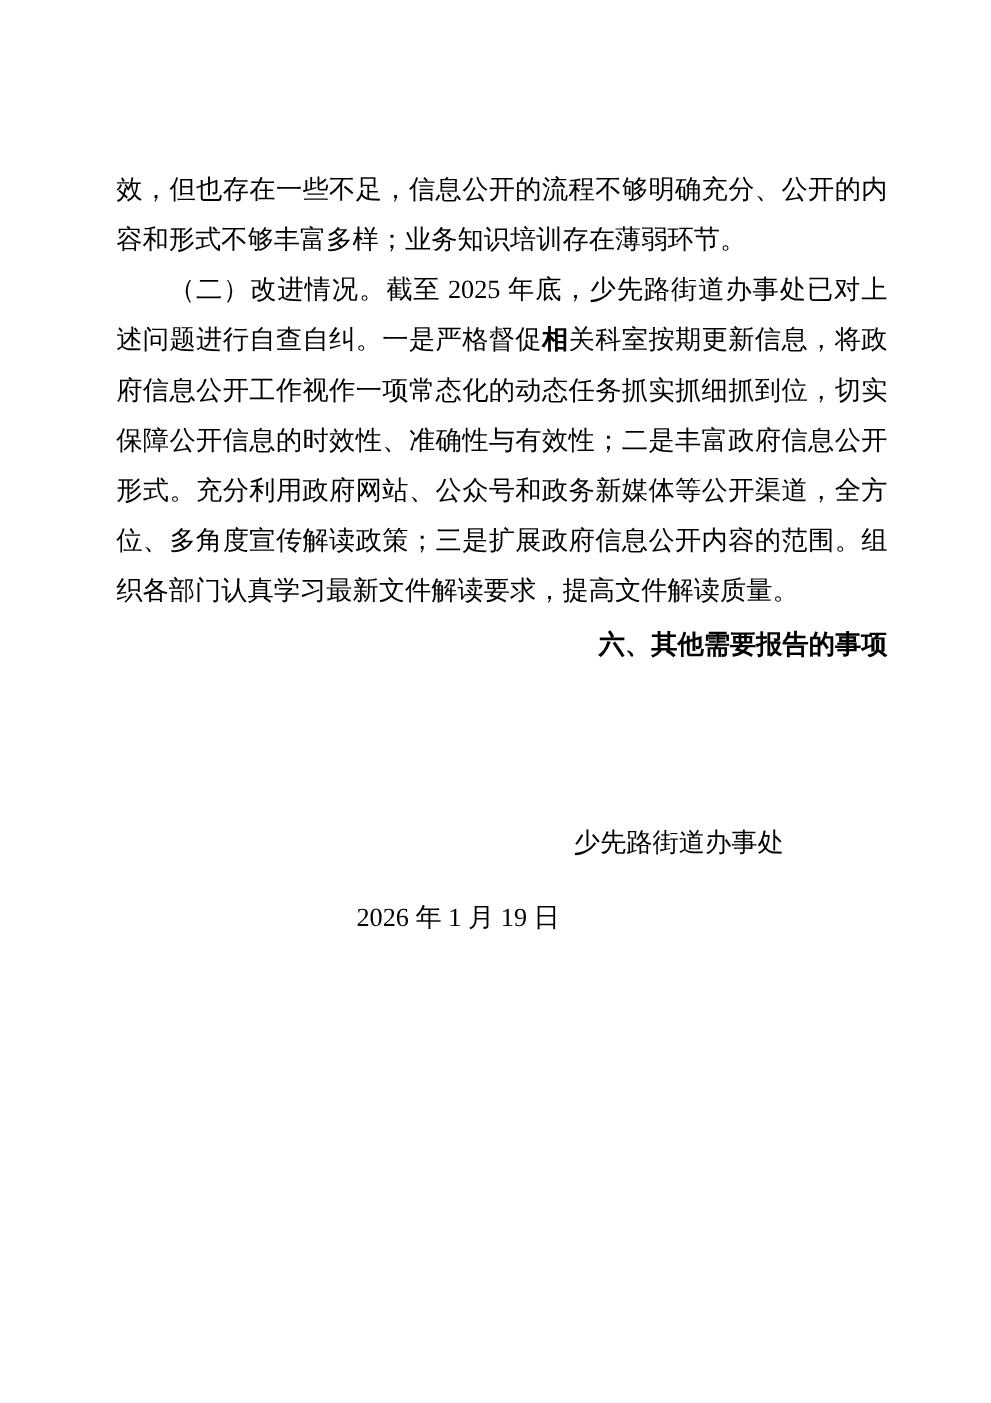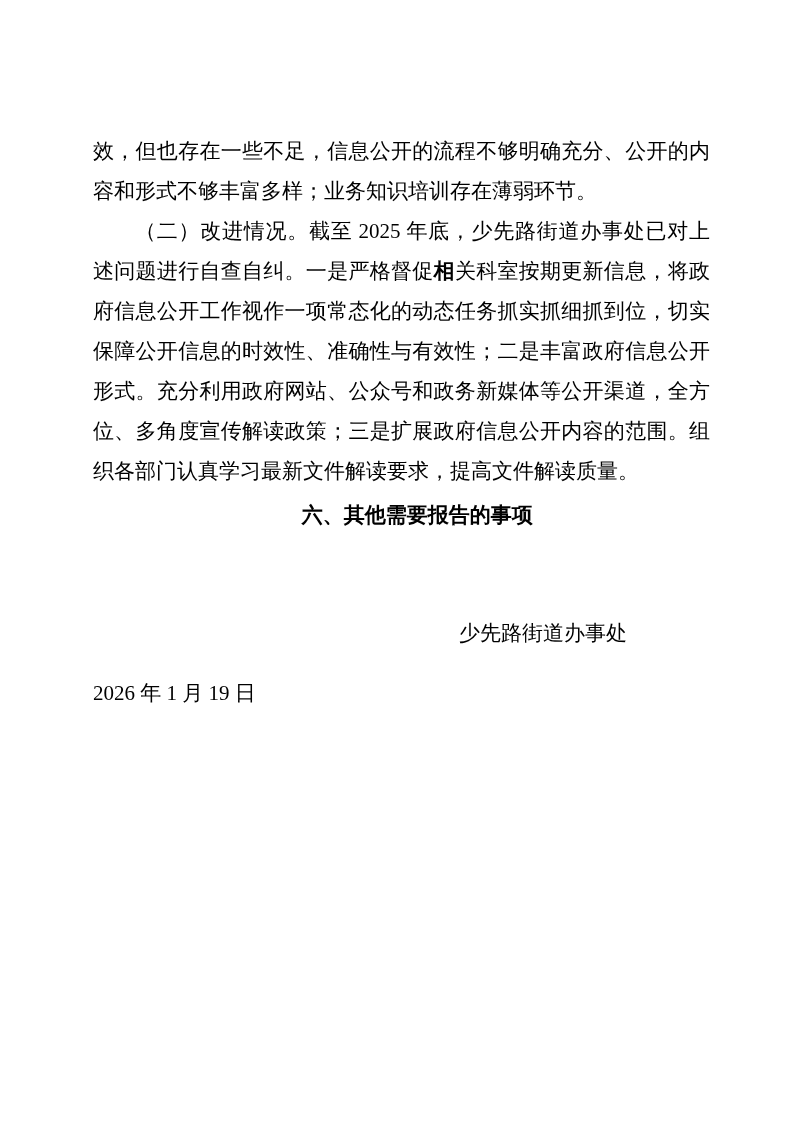--- a/index.html
+++ b/index.html
@@ -30,32 +30,32 @@
   .run-kaiti {
   }
   .run-heiti {
     font-family: "Liberation Sans", "DejaVu Sans", sans-serif;
     font-weight: bold;
     font-style: normal;
   }
   p.heading {
     font-family: "Liberation Sans", "DejaVu Sans", sans-serif;
     font-weight: bold;
-    text-align: center;
+    text-align: right;
     text-indent: 1.5em;
     margin-top: 4px;
     margin-bottom: 20px;
   }
   p.signature {
     text-align: right;
     padding-right: 83px;
-    margin-top: 78px;
+    margin-top: 118px;
   }
   p.date {
-    text-align: left;
+    text-align: center;
     padding-right: 70px;
     margin-top: 20px;
   }
 </style>
 </head>
 <body>
 
 <div class="page">
   <div class="doc-body" id="doc-body">
       <p class="body"><span class="run-normal">效，但也存在一些不足，信息公开的流程不够明确充分、公开的内容和形式不够丰富多样；业务知识培训存在薄弱环节。</span></p>

